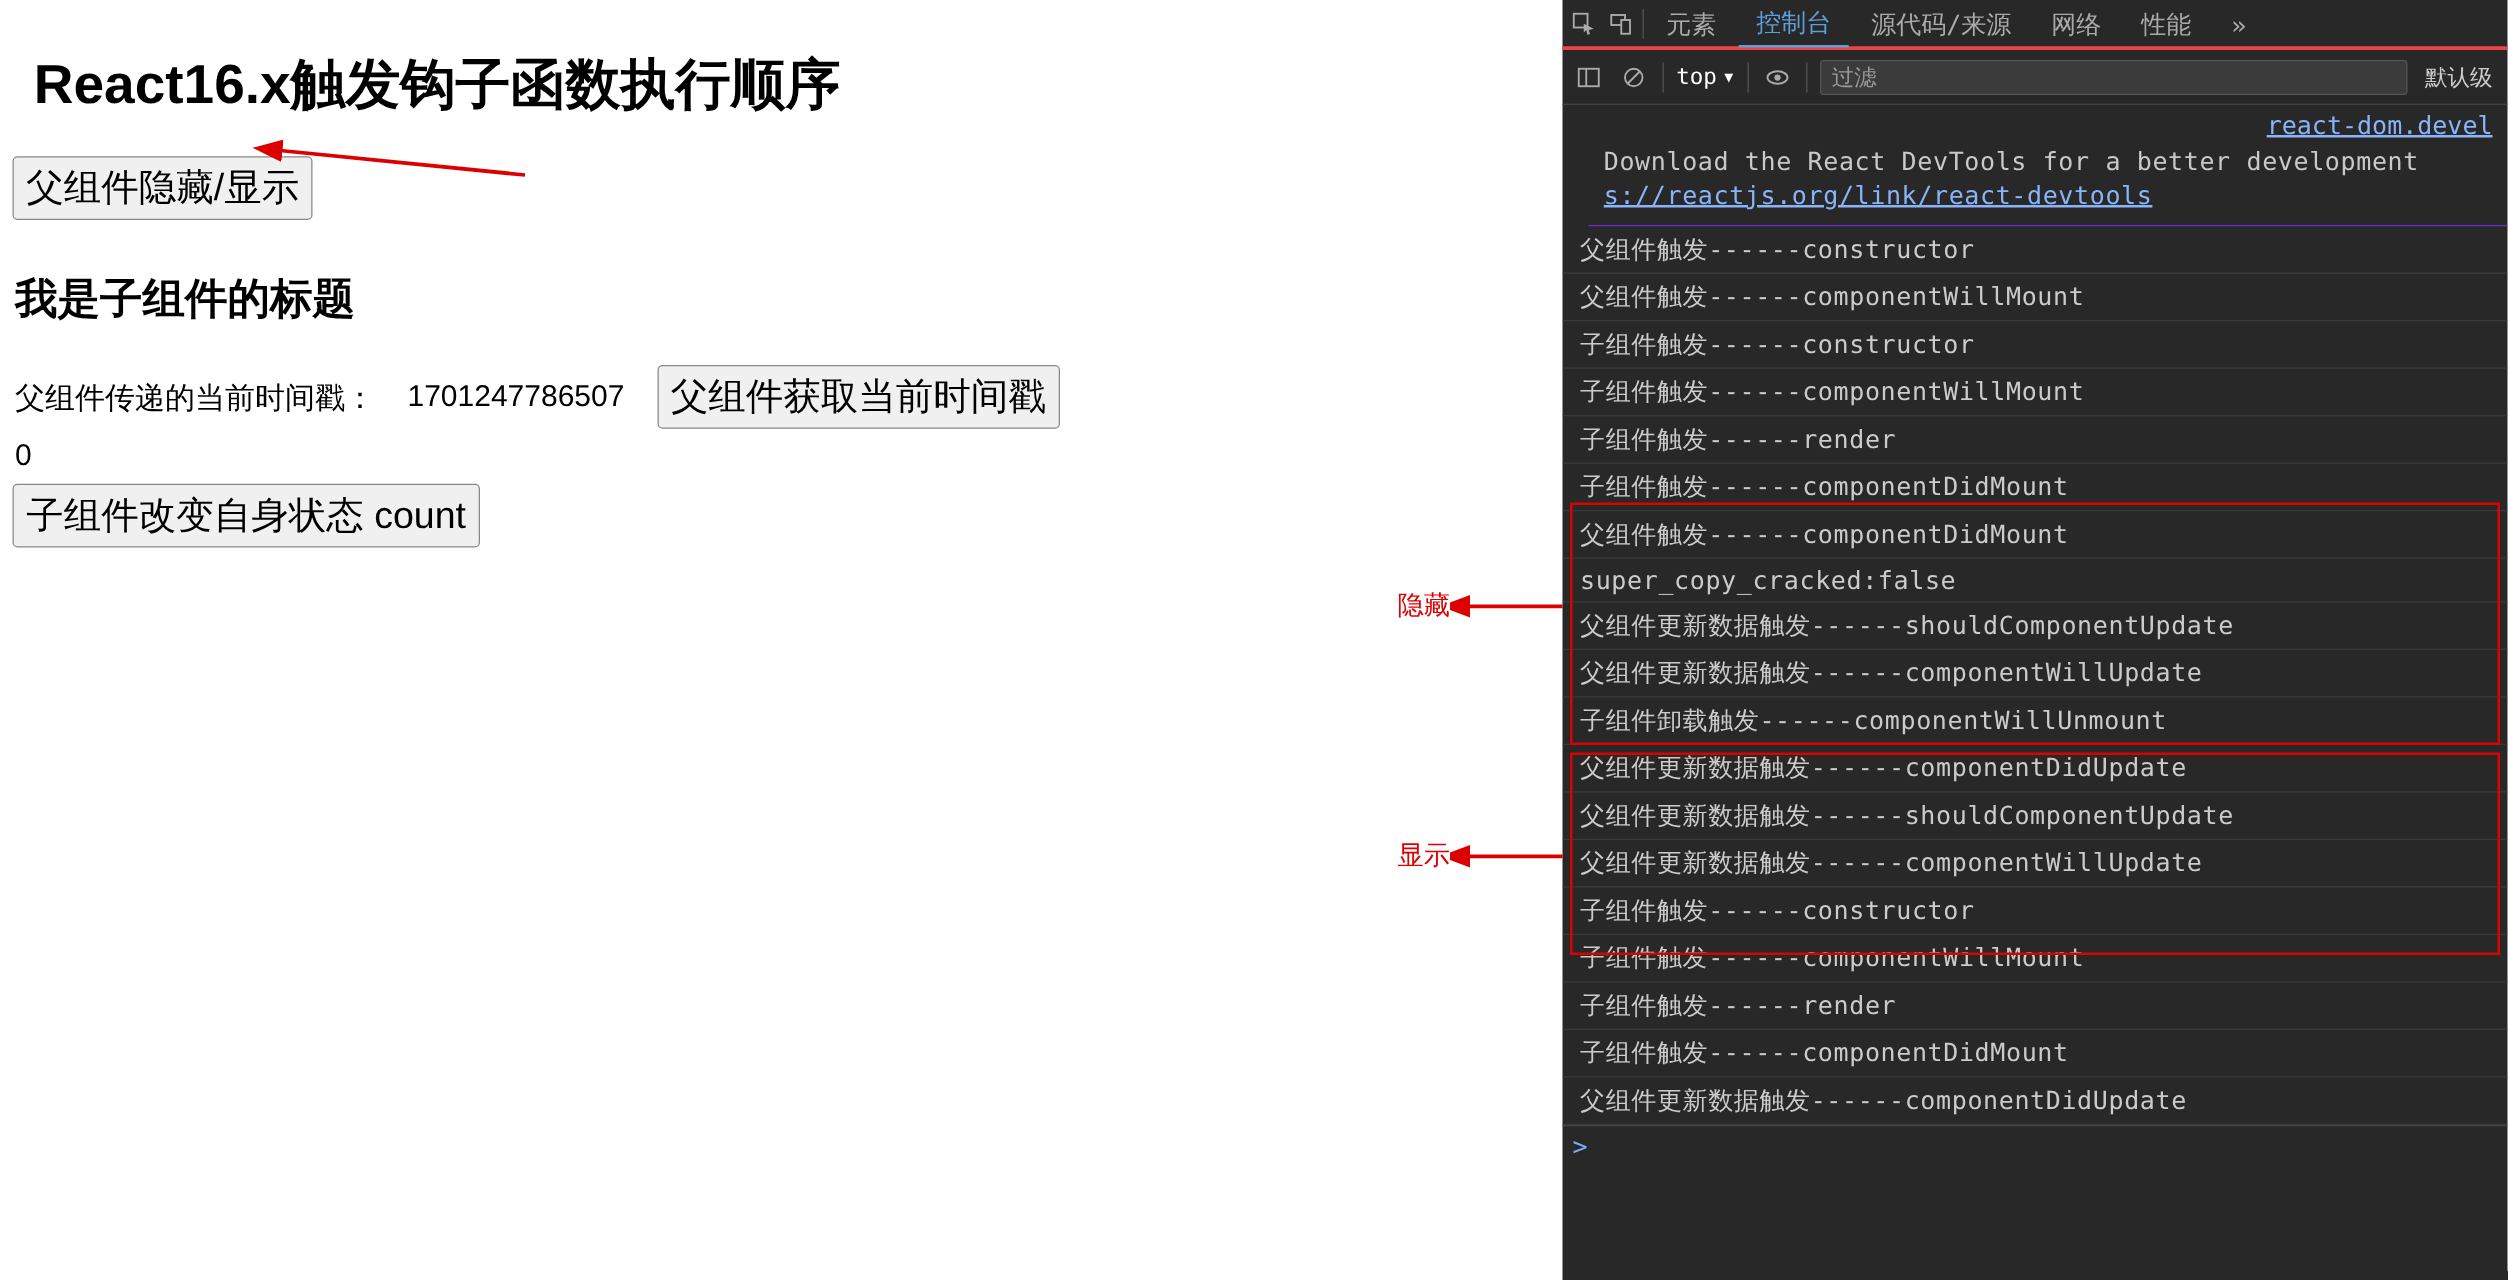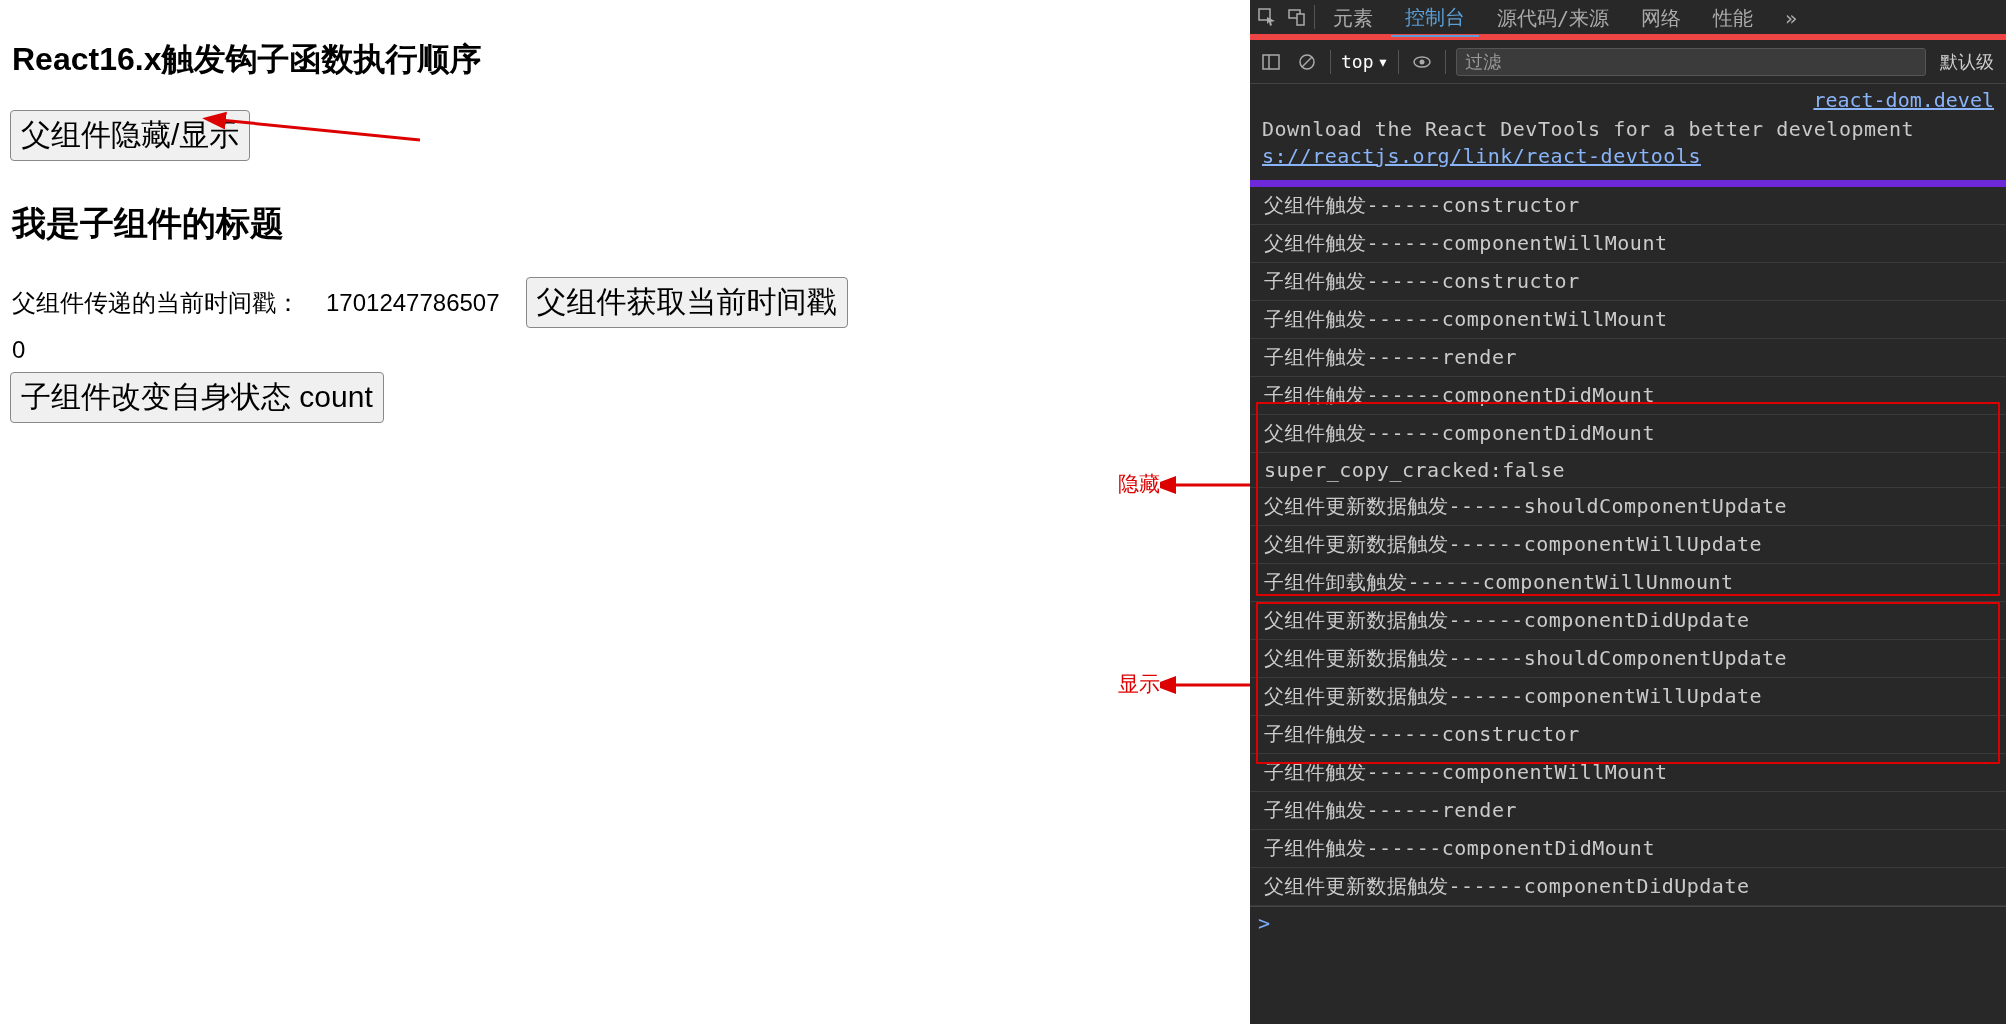--- a/index.html
+++ b/index.html
@@ -10,23 +10,23 @@
       height: 1024px;
       background: #fff;
       overflow: hidden;
     }
     .left-pane {
       flex: 1;
       padding: 10px;
       position: relative;
     }
     .page-title {
-      font-size: 32px;
+      font-size: 44px;
       font-weight: bold;
-      margin: 28px 0 28px 2px;
+      margin: 28px 0 28px 17px;
     }
     .btn {
       font-size: 30px;
       padding: 4px 10px;
       border: 1px solid #888;
       border-radius: 4px;
       background: #f0f0f0;
       cursor: pointer;
       font-family: inherit;
     }
@@ -73,21 +73,21 @@
       font-family: ui-monospace, Menlo, Consolas, monospace;
       font-size: 20px;
       display: flex;
       flex-direction: column;
       position: relative;
     }
     .dt-tabs {
       display: flex;
       align-items: center;
       height: 40px;
-      border-bottom: 6px solid #ef4444;
+      border-bottom: 3px solid #ef4444;
       padding: 0 4px;
       gap: 4px;
     }
     .dt-tab {
       padding: 6px 14px 4px;
       color: #aaa;
       cursor: pointer;
       font-size: 20px;
     }
     .dt-tab.active {
@@ -148,24 +148,25 @@
     }
     .source-link {
       text-align: right;
       padding: 4px 12px 0;
       color: #8ab4f8;
       text-decoration: underline;
       font-size: 20px;
     }
     .download-msg {
       padding: 4px 12px 10px;
-      border-bottom: 7px solid #6d28d9;
+      border-bottom: 1px solid #6d28d9;
       color: #c9c9c9;
       line-height: 1.35;
       letter-spacing: 0.5px;
+      margin-left: 21px;
     }
     .download-msg a {
       color: #8ab4f8;
       text-decoration: underline;
     }
     .log-line {
       padding: 5px 14px;
       border-bottom: 1px solid #3a3a3a;
       color: #cbcbcb;
       white-space: nowrap;

